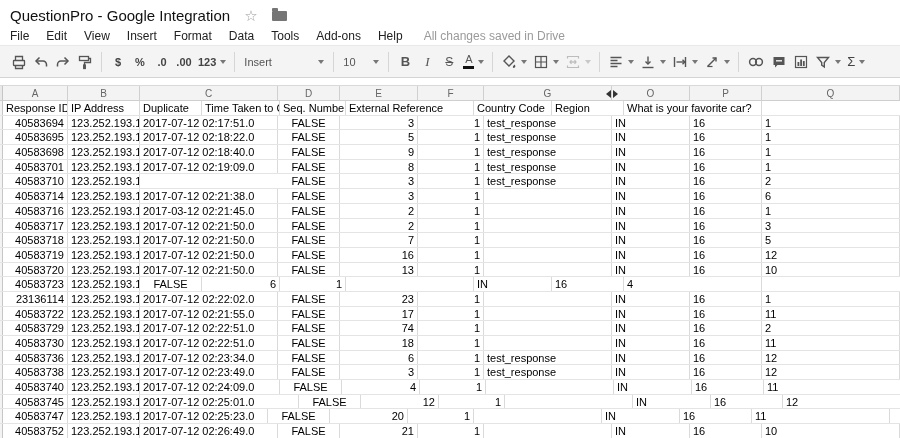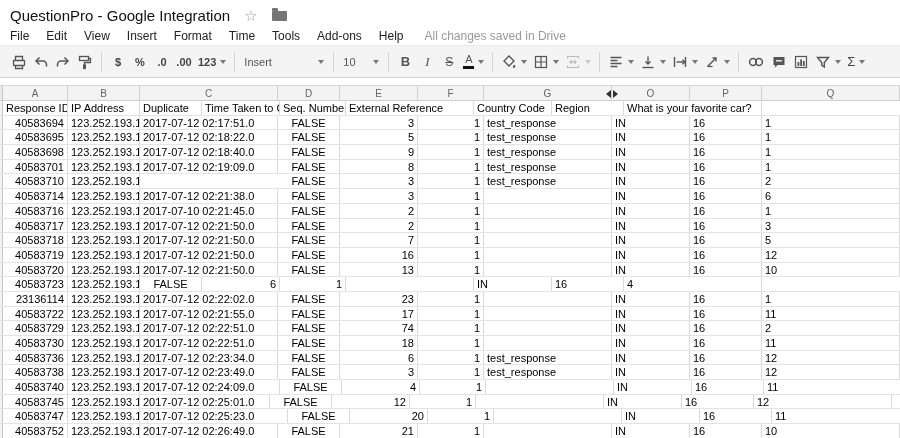--- a/index.html
+++ b/index.html
@@ -66,21 +66,21 @@
   <span class="star">☆</span>
   <span class="folder"></span>
 </div>
 
 <div class="menubar">
   <span class="menu-item">File</span>
   <span class="menu-item">Edit</span>
   <span class="menu-item">View</span>
   <span class="menu-item">Insert</span>
   <span class="menu-item">Format</span>
-  <span class="menu-item">Time</span>
+  <span class="menu-item">Data</span>
   <span class="menu-item">Tools</span>
   <span class="menu-item">Add-ons</span>
   <span class="menu-item">Help</span>
   <span class="save-status">All changes saved in Drive</span>
 </div>
 
 <div class="toolbar">
   <span class="tbtn">
     <svg width="16" height="16" viewBox="0 0 16 16">
         <g fill="none" stroke="#555" stroke-width="1.3">
@@ -366,21 +366,21 @@
         <span class="cell al-right" style="width: 66px;">1</span>
         <span class="cell al-left" style="width: 128px;"></span>
         <span class="cell al-left" style="width: 78px;">IN</span>
         <span class="cell al-left" style="width: 72px;">16</span>
         <span class="cell al-left" style="width: 138px;">6</span>
       </div>
       <div class="row">
         <span class="gutter"></span>
         <span class="cell al-right" style="width: 65px;">40583716</span>
         <span class="cell al-left" style="width: 72px;">123.252.193.148</span>
-        <span class="cell al-left" style="width: 138px;">2017-07-10 02:21:45.0</span>
+        <span class="cell al-left" style="width: 138px;">2017-03-12 02:21:45.0</span>
         <span class="cell al-center" style="width: 62px;">FALSE</span>
         <span class="cell al-right" style="width: 78px;">2</span>
         <span class="cell al-right" style="width: 66px;">1</span>
         <span class="cell al-left" style="width: 128px;"></span>
         <span class="cell al-left" style="width: 78px;">IN</span>
         <span class="cell al-left" style="width: 72px;">16</span>
         <span class="cell al-left" style="width: 138px;">1</span>
       </div>
       <div class="row">
         <span class="gutter"></span>
@@ -534,34 +534,34 @@
         <span class="cell al-right" style="width: 66px;">1</span>
         <span class="cell al-left" style="width: 128px;"></span>
         <span class="cell al-left" style="width: 78px;">IN</span>
         <span class="cell al-left" style="width: 72px;">16</span>
         <span class="cell al-left" style="width: 138px;">11</span>
       </div>
       <div class="row">
         <span class="gutter"></span>
         <span class="cell al-right" style="width: 65px;">40583745</span>
         <span class="cell al-left" style="width: 72px;">123.252.193.148</span>
-        <span class="cell al-left" style="width: 130px;">2017-07-12 02:25:01.0</span>
+        <span class="cell al-left" style="width: 159px;">2017-07-12 02:25:01.0</span>
         <span class="cell al-center" style="width: 62px;">FALSE</span>
         <span class="cell al-right" style="width: 78px;">12</span>
         <span class="cell al-right" style="width: 66px;">1</span>
         <span class="cell al-left" style="width: 128px;"></span>
         <span class="cell al-left" style="width: 78px;">IN</span>
         <span class="cell al-left" style="width: 72px;">16</span>
         <span class="cell al-left" style="width: 138px;">12</span>
       </div>
       <div class="row">
         <span class="gutter"></span>
         <span class="cell al-right" style="width: 65px;">40583747</span>
         <span class="cell al-left" style="width: 72px;">123.252.193.148</span>
-        <span class="cell al-left" style="width: 148px;">2017-07-12 02:25:23.0</span>
+        <span class="cell al-left" style="width: 128px;">2017-07-12 02:25:23.0</span>
         <span class="cell al-center" style="width: 62px;">FALSE</span>
         <span class="cell al-right" style="width: 78px;">20</span>
         <span class="cell al-right" style="width: 66px;">1</span>
         <span class="cell al-left" style="width: 128px;"></span>
         <span class="cell al-left" style="width: 78px;">IN</span>
         <span class="cell al-left" style="width: 72px;">16</span>
         <span class="cell al-left" style="width: 138px;">11</span>
       </div>
       <div class="row">
         <span class="gutter"></span>

